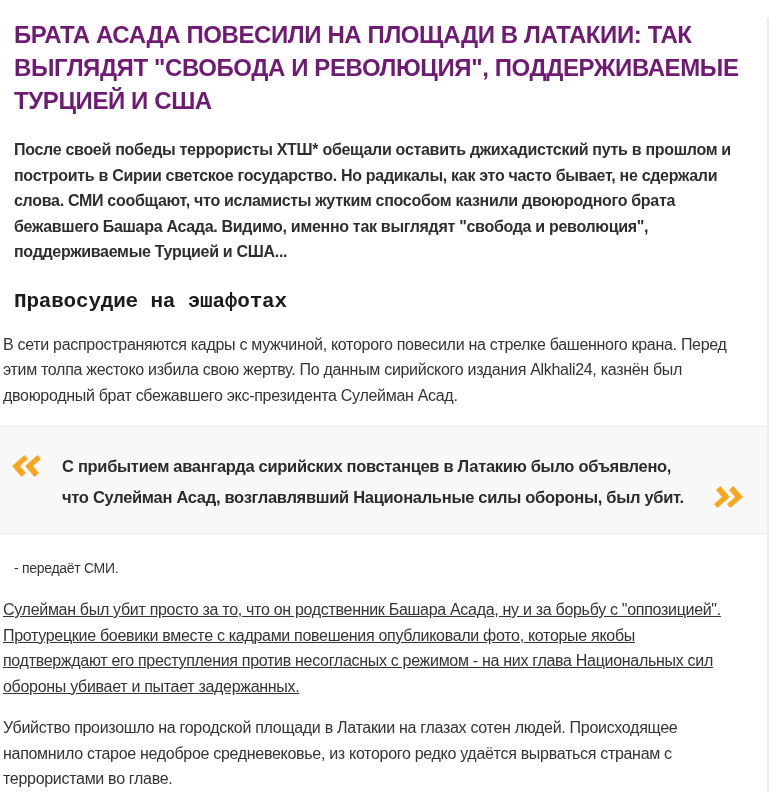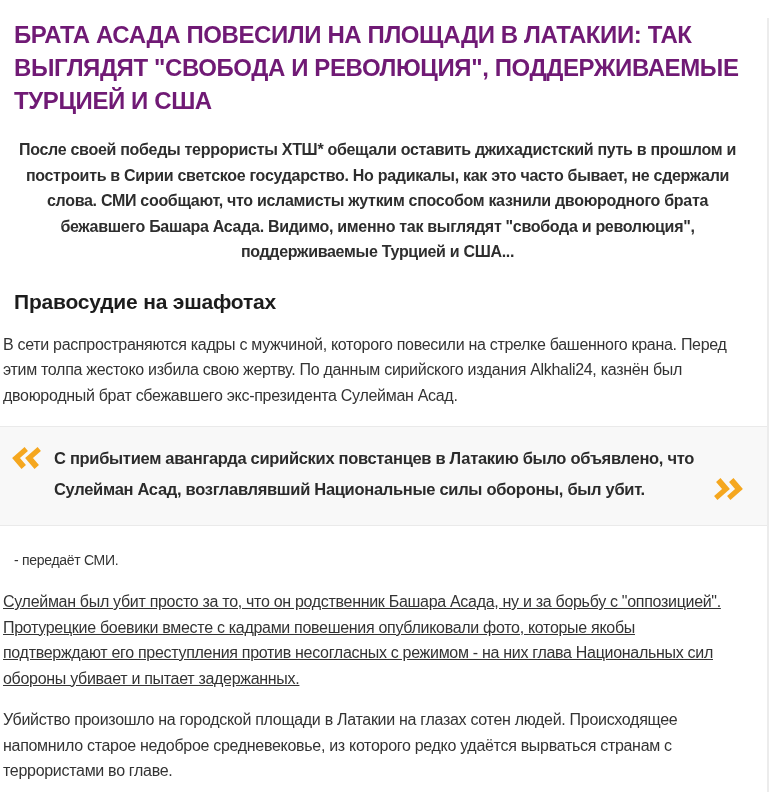--- a/index.html
+++ b/index.html
@@ -31,49 +31,49 @@
     font-stretch: condensed;
   }
   .lead {
     margin: 20px 26px 0 14px;
     font-size: 16px;
     line-height: 25.5px;
     font-weight: 700;
     letter-spacing: -0.3px;
     color: #2e2e2e;
     font-stretch: condensed;
-    text-align: center;
   }
   .section-heading {
     margin: 24px 26px 0 14px;
     font-size: 21px;
     line-height: 25px;
     font-weight: 700;
     letter-spacing: -0.2px;
     color: #1c1c1c;
     font-stretch: condensed;
+    font-family: Liberation Mono, monospace;
   }
   .body-paragraph {
     margin: 18px 26px 0 3px;
     font-size: 16px;
     line-height: 25.5px;
     font-weight: 400;
     letter-spacing: -0.3px;
     color: #333333;
     font-stretch: condensed;
   }
   .pullquote {
     margin: 18px 0 8px 0;
     background: #f8f8f8;
     border-top: 1px solid #eaeaea;
     border-bottom: 1px solid #eaeaea;
-    padding: 16px 24px 20px 12px;
+    padding: 24px 24px 20px 12px;
     display: flex;
     align-items: flex-start;
-    gap: 14px;
+    gap: 22px;
   }
   .pullquote blockquote {
     margin: 0;
     flex: 1;
     font-size: 16.5px;
     line-height: 31px;
     font-weight: 700;
     letter-spacing: -0.3px;
     color: #2b2b2b;
     font-stretch: condensed;

